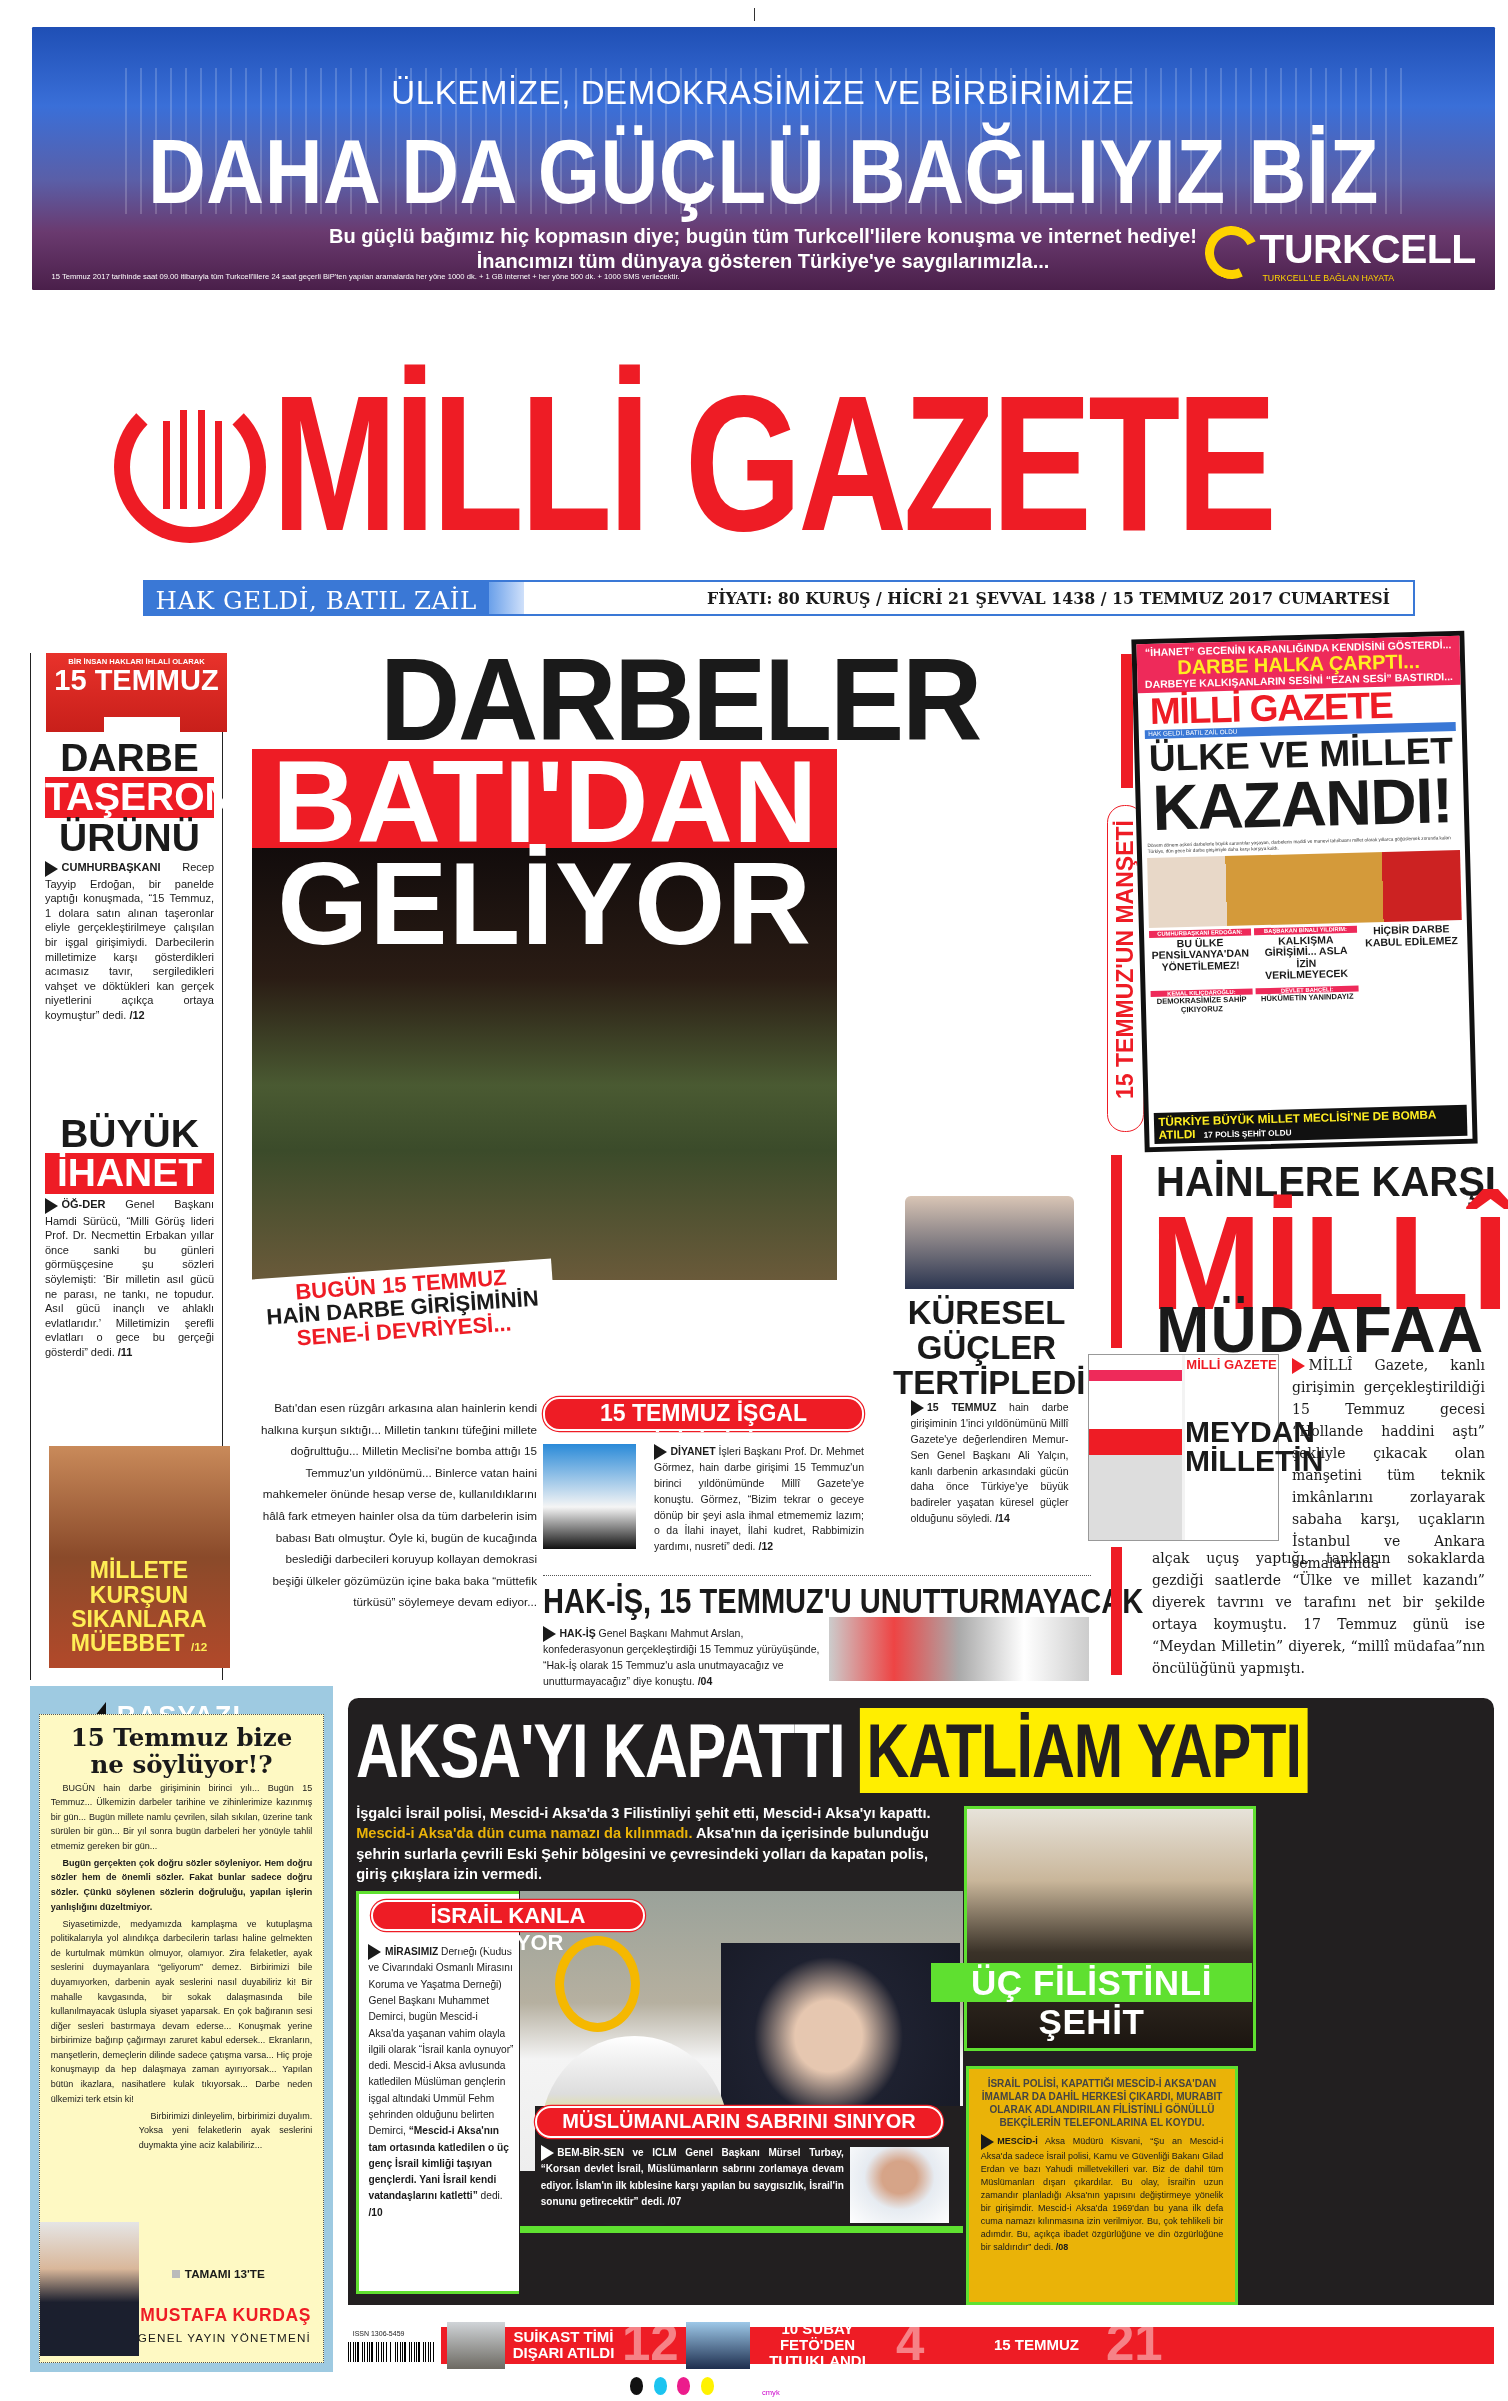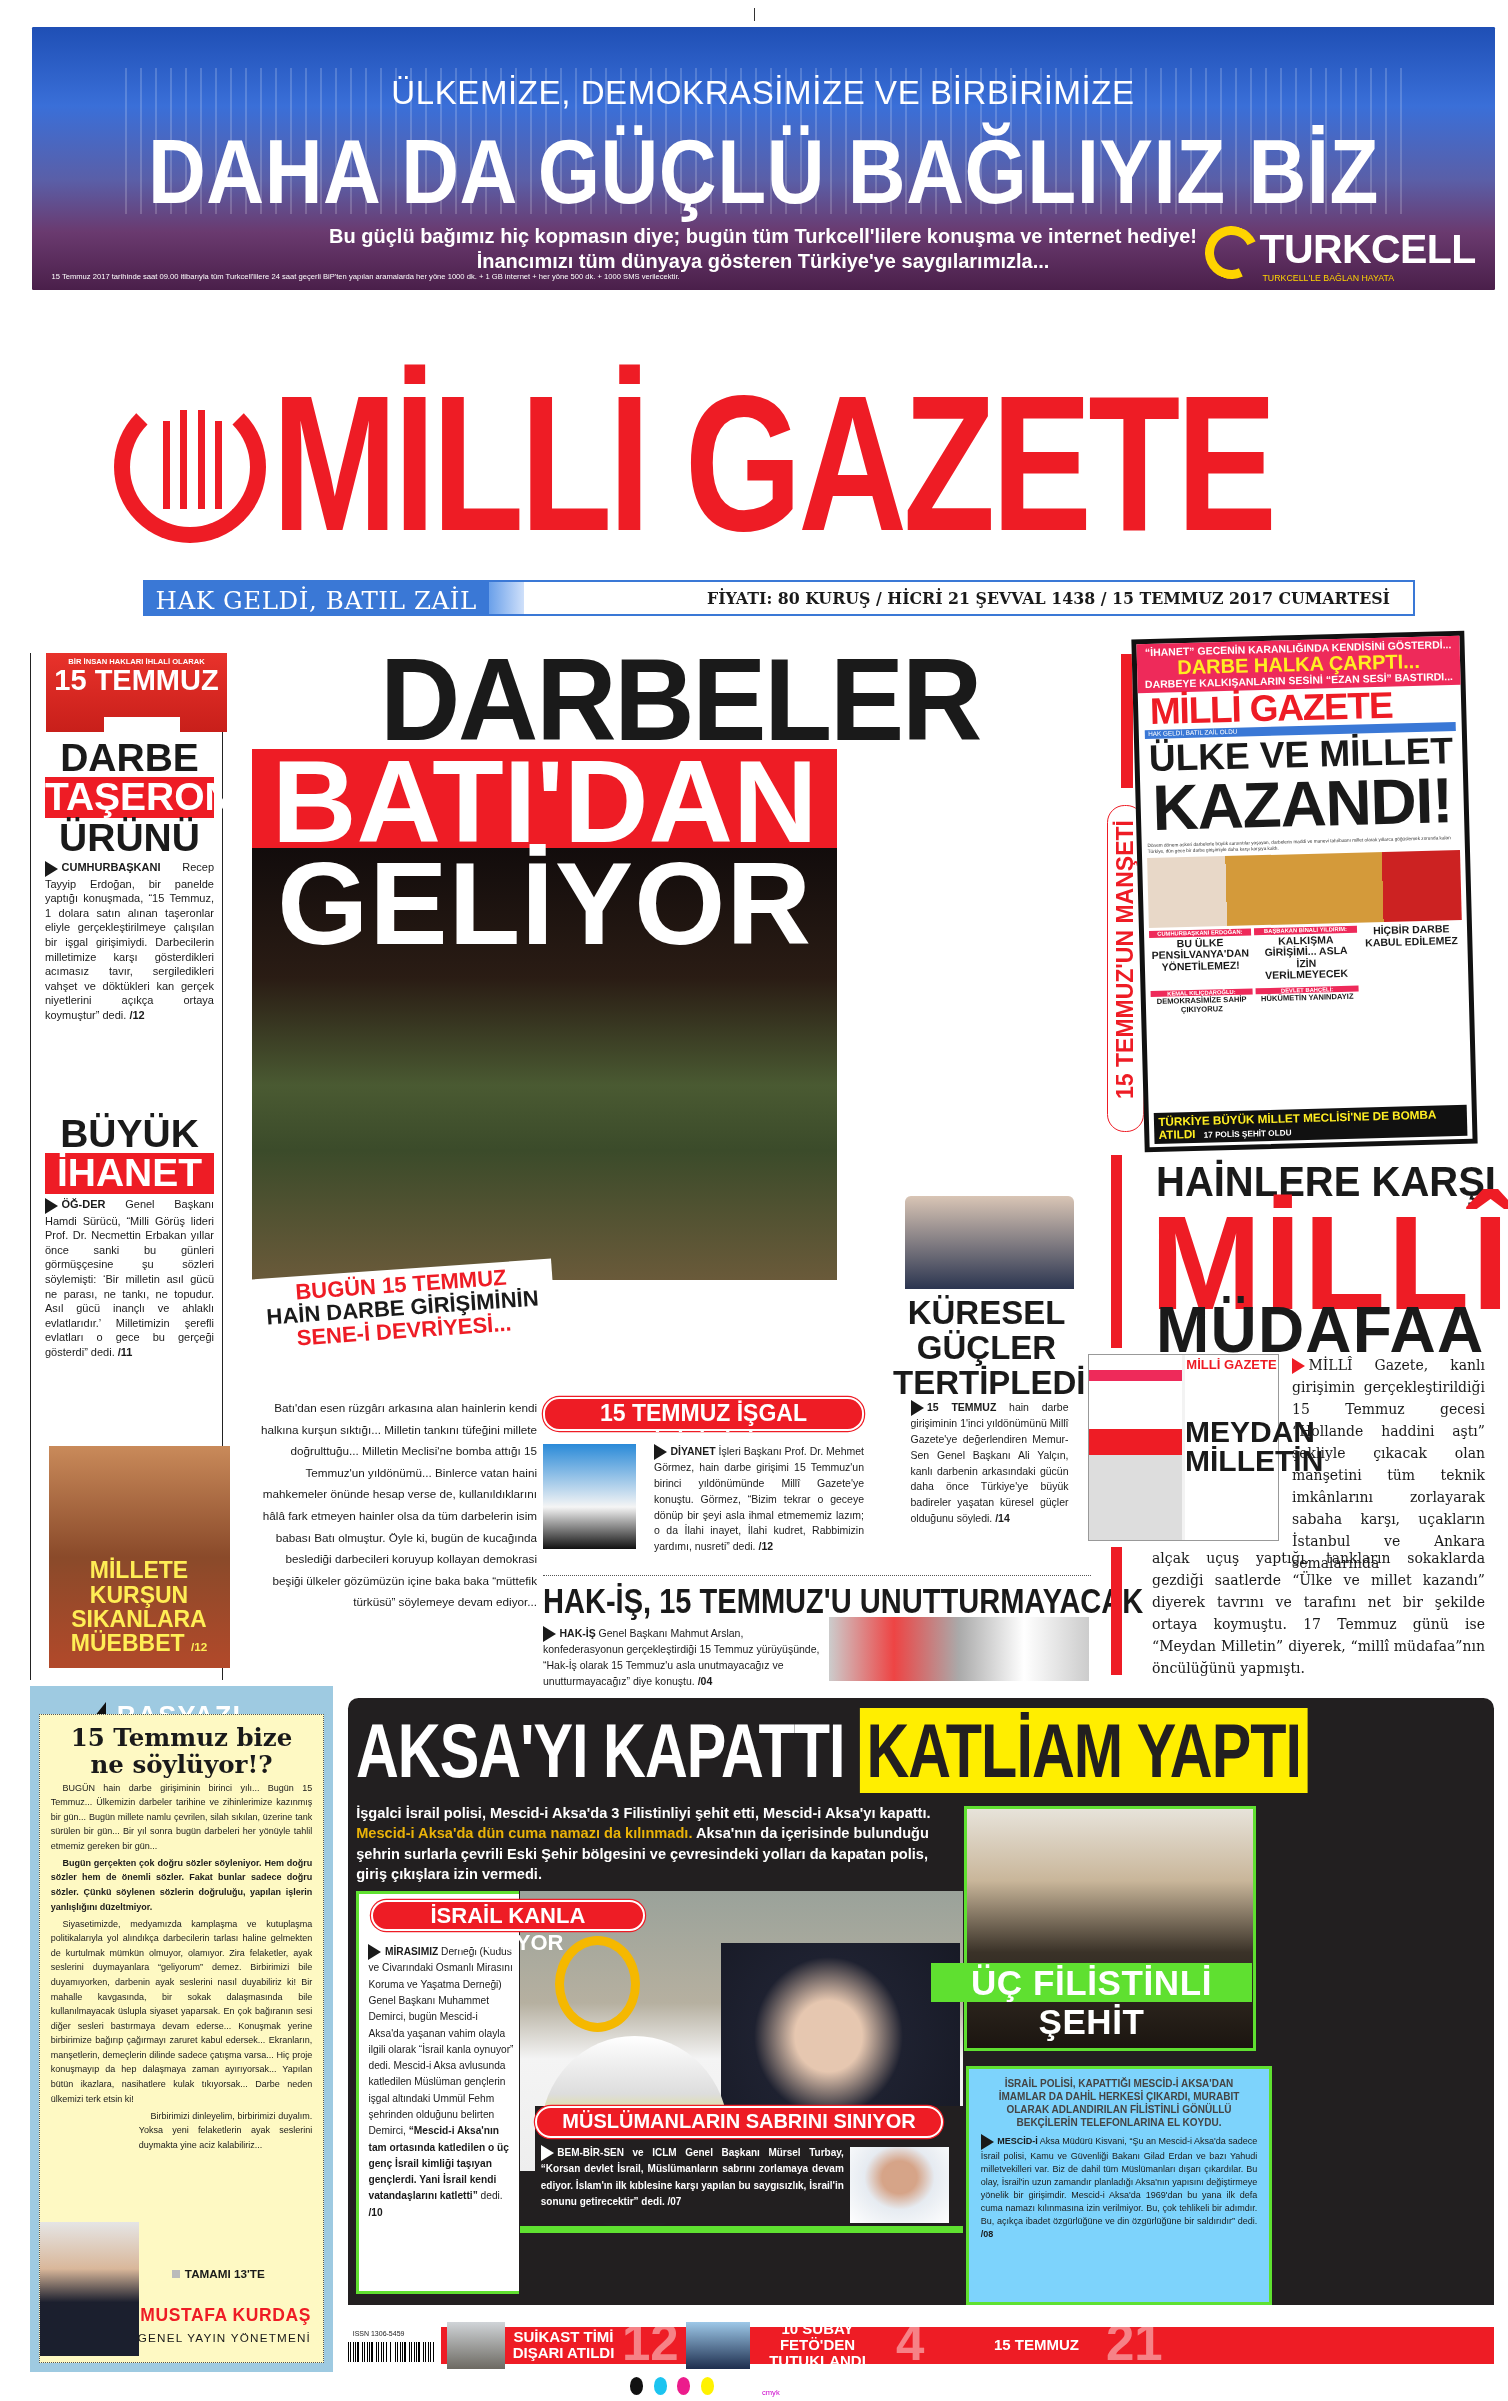--- a/index.html
+++ b/index.html
@@ -125,21 +125,21 @@
 #basyazi .name{position:absolute;right:11.7px;bottom:36px;font-size:17.5px;font-weight:900;color:#ee1c25;letter-spacing:0.6px}
 #basyazi .role{position:absolute;right:11.7px;bottom:17.5px;font-size:11.7px;letter-spacing:1.2px}
 
 
 #aksa{left:348px;top:1698px;width:1146px;height:607px;background:#221f20;border-radius:10.5px 10.5px 0 0}
 #aksa .hl{position:absolute;left:8.2px;top:11.7px;font-size:76px;font-weight:900;line-height:82px;color:#fff;white-space:nowrap;transform:scaleX(.78);transform-origin:left;letter-spacing:-1.2px}
 #aksa .hl .y{background:#ffee00;color:#221f20;padding:0 8.2px}
 #aksa .lede{position:absolute;left:8.2px;top:105px;width:595px;font-size:14.6px;line-height:20.4px;font-weight:700;color:#fff}
 #aksa .lede .y{color:#eab308}
 #aksa .funeral{position:absolute;left:616px;top:108px;width:292px;height:245px;background:linear-gradient(180deg,#e7e3da 0,#c9b69a 30%,#3a3228 60%,#1b1510 100%);border:3.5px solid #5fe030}
-#aksa .green-box{position:absolute;left:618px;top:368px;width:306px;height:239px;background:#7dd3fc;border:3.5px solid #5fe030}
+#aksa .green-box{position:absolute;left:618px;top:368px;width:272px;height:239px;background:#eab308;border:3.5px solid #5fe030}
 #aksa .gbar{position:absolute;left:583px;top:265px;width:321px;height:39px;background:#5fe030;color:#fff;font-size:35px;font-weight:900;line-height:39px;text-align:center;letter-spacing:0.6px}
 #aksa .green-box .sub{font-size:10px;font-weight:900;text-align:center;color:#444;padding:8.2px 11.7px 4.7px;line-height:13px}
 #aksa .green-box .body{font-size:9px;line-height:13px;padding:0 11.7px;text-align:justify}
 #aksa .israil{position:absolute;left:8.2px;top:193px;width:163px;height:403px;background:#fff;border:3.5px solid #5fe030;border-right:none}
 #aksa .israil .pill{position:absolute;left:11.7px;top:5.8px;width:274px;height:31.5px;font-size:22px;line-height:27px;z-index:3}
 #aksa .israil .body{position:absolute;left:9.3px;top:50px;width:146px;font-size:10.2px;line-height:16.3px}
 #aksa .israil .body b{font-weight:900}
 #aksa .mosque{position:absolute;left:172px;top:193px;width:443px;height:280px;background:linear-gradient(180deg,#9aa29a 0,#b6b0a0 40%,#f4f4f4 60%,#eee 100%)}
 #aksa .ring{position:absolute;left:207px;top:238px;width:85px;height:96px;border:9.3px solid #f5b800;border-radius:50%}
 #aksa .circle-photo{position:absolute;left:193px;top:338px;width:187px;height:193px;border-radius:50%;background:linear-gradient(180deg,#fff 0,#ddd 30%,#e7e23a 55%,#222 80%)}

